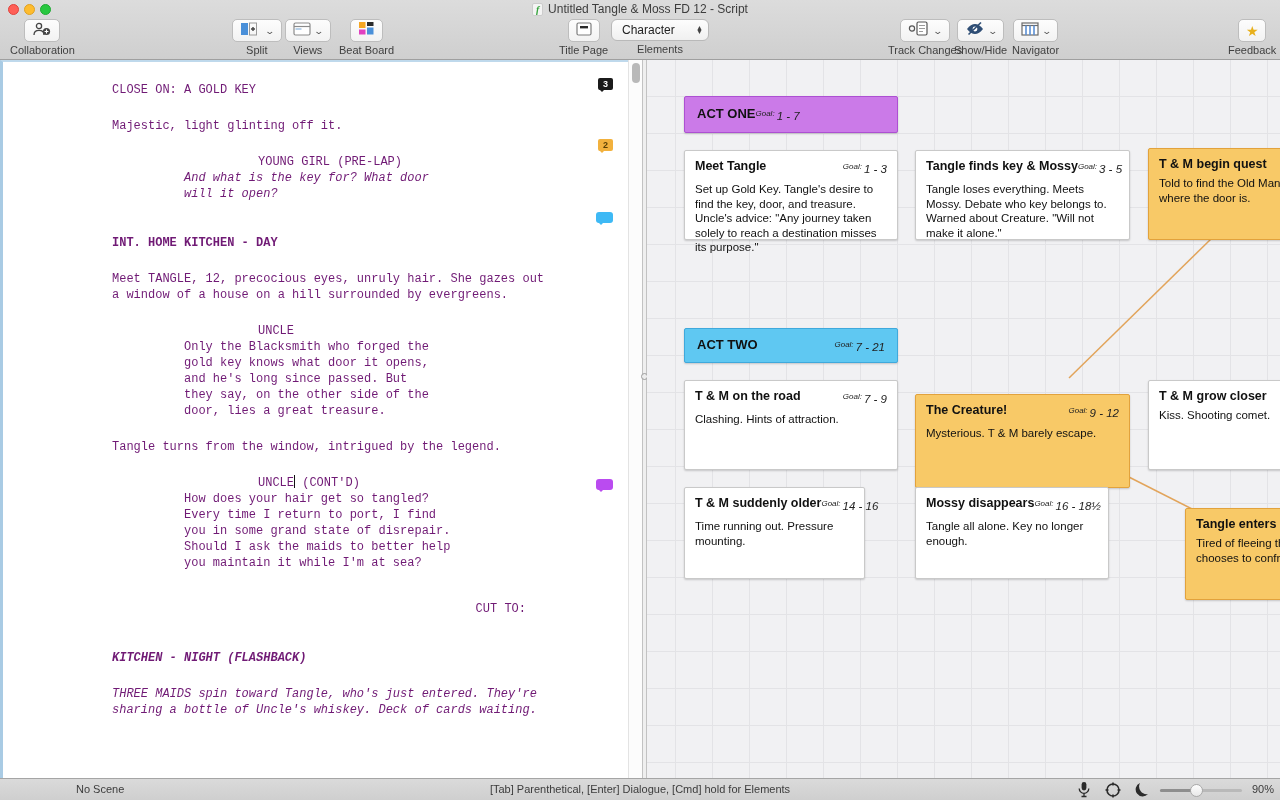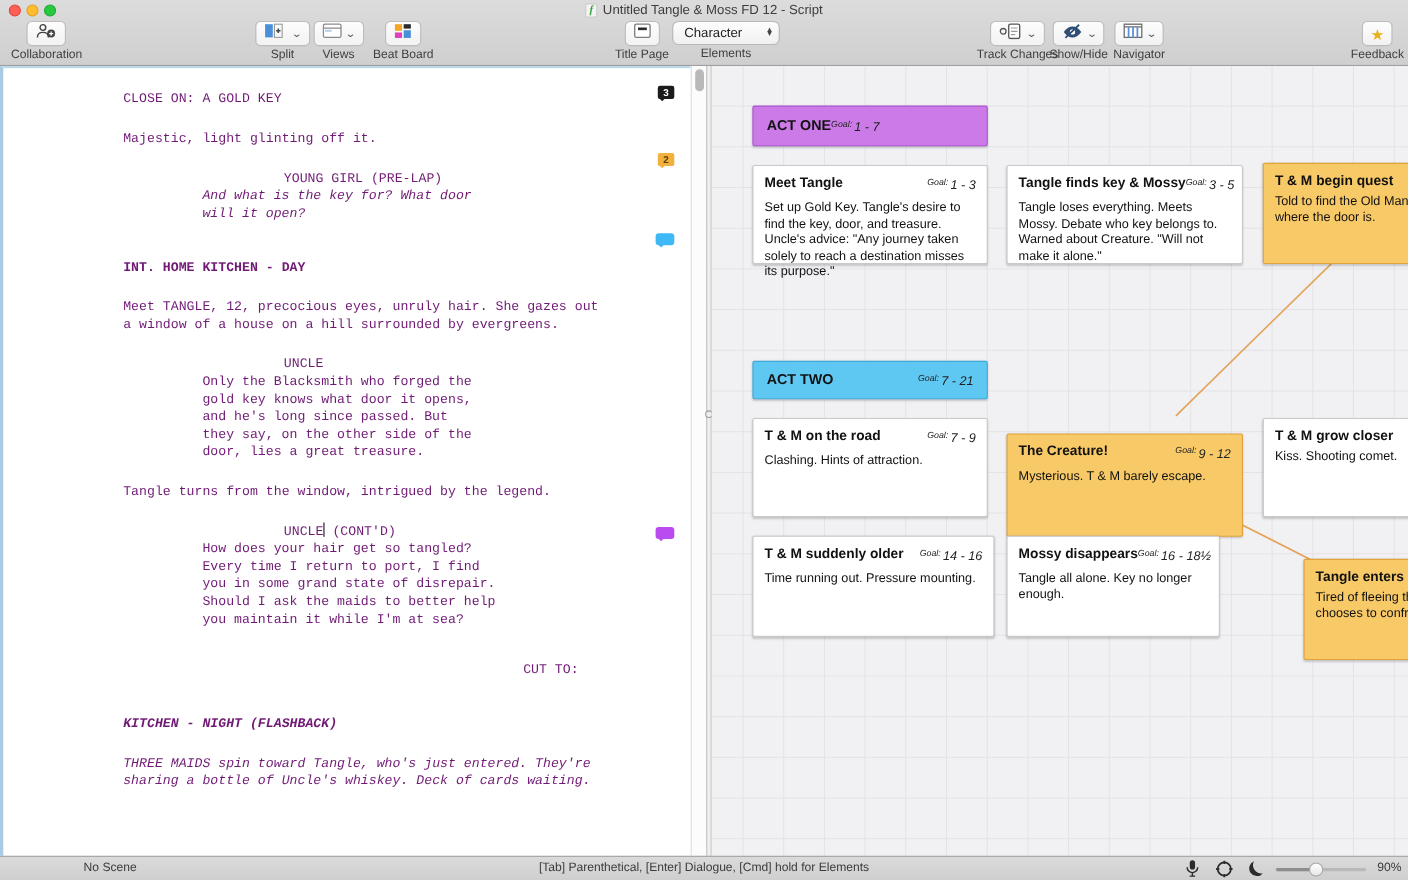--- a/index.html
+++ b/index.html
@@ -327,21 +327,21 @@
               <span class="goal"><span class="goal-lab">Goal:</span><span class="goal-val">9 - 12</span></span>
             </div>
             <div class="card-body">Mysterious. T &amp; M barely escape.</div>
           </div>
           <div class="card beat white" style="left: 501px; top: 320px; width: 214px; height: 90px;">
             <div class="card-head" style="display: flex; justify-content: space-between; width: 100%;">
               <span class="card-title">T &amp; M grow closer</span>
             </div>
             <div class="card-body">Kiss. Shooting comet.</div>
           </div>
-          <div class="card beat white" style="left: 37px; top: 427px; width: 220px; height: 92px;">
+          <div class="card beat white" style="left: 37px; top: 427px; width: 181px; height: 92px;">
             <div class="card-head" style="display: flex; justify-content: space-between; width: 100%;">
               <span class="card-title">T &amp; M suddenly older</span>
               <span class="goal"><span class="goal-lab">Goal:</span><span class="goal-val">14 - 16</span></span>
             </div>
             <div class="card-body">Time running out. Pressure mounting.</div>
           </div>
           <div class="card beat white" style="left: 268px; top: 427px; width: 194px; height: 92px;">
             <div class="card-head" style="display: flex; justify-content: space-between; width: 100%;">
               <span class="card-title">Mossy disappears</span>
               <span class="goal"><span class="goal-lab">Goal:</span><span class="goal-val">16 - 18½</span></span>

